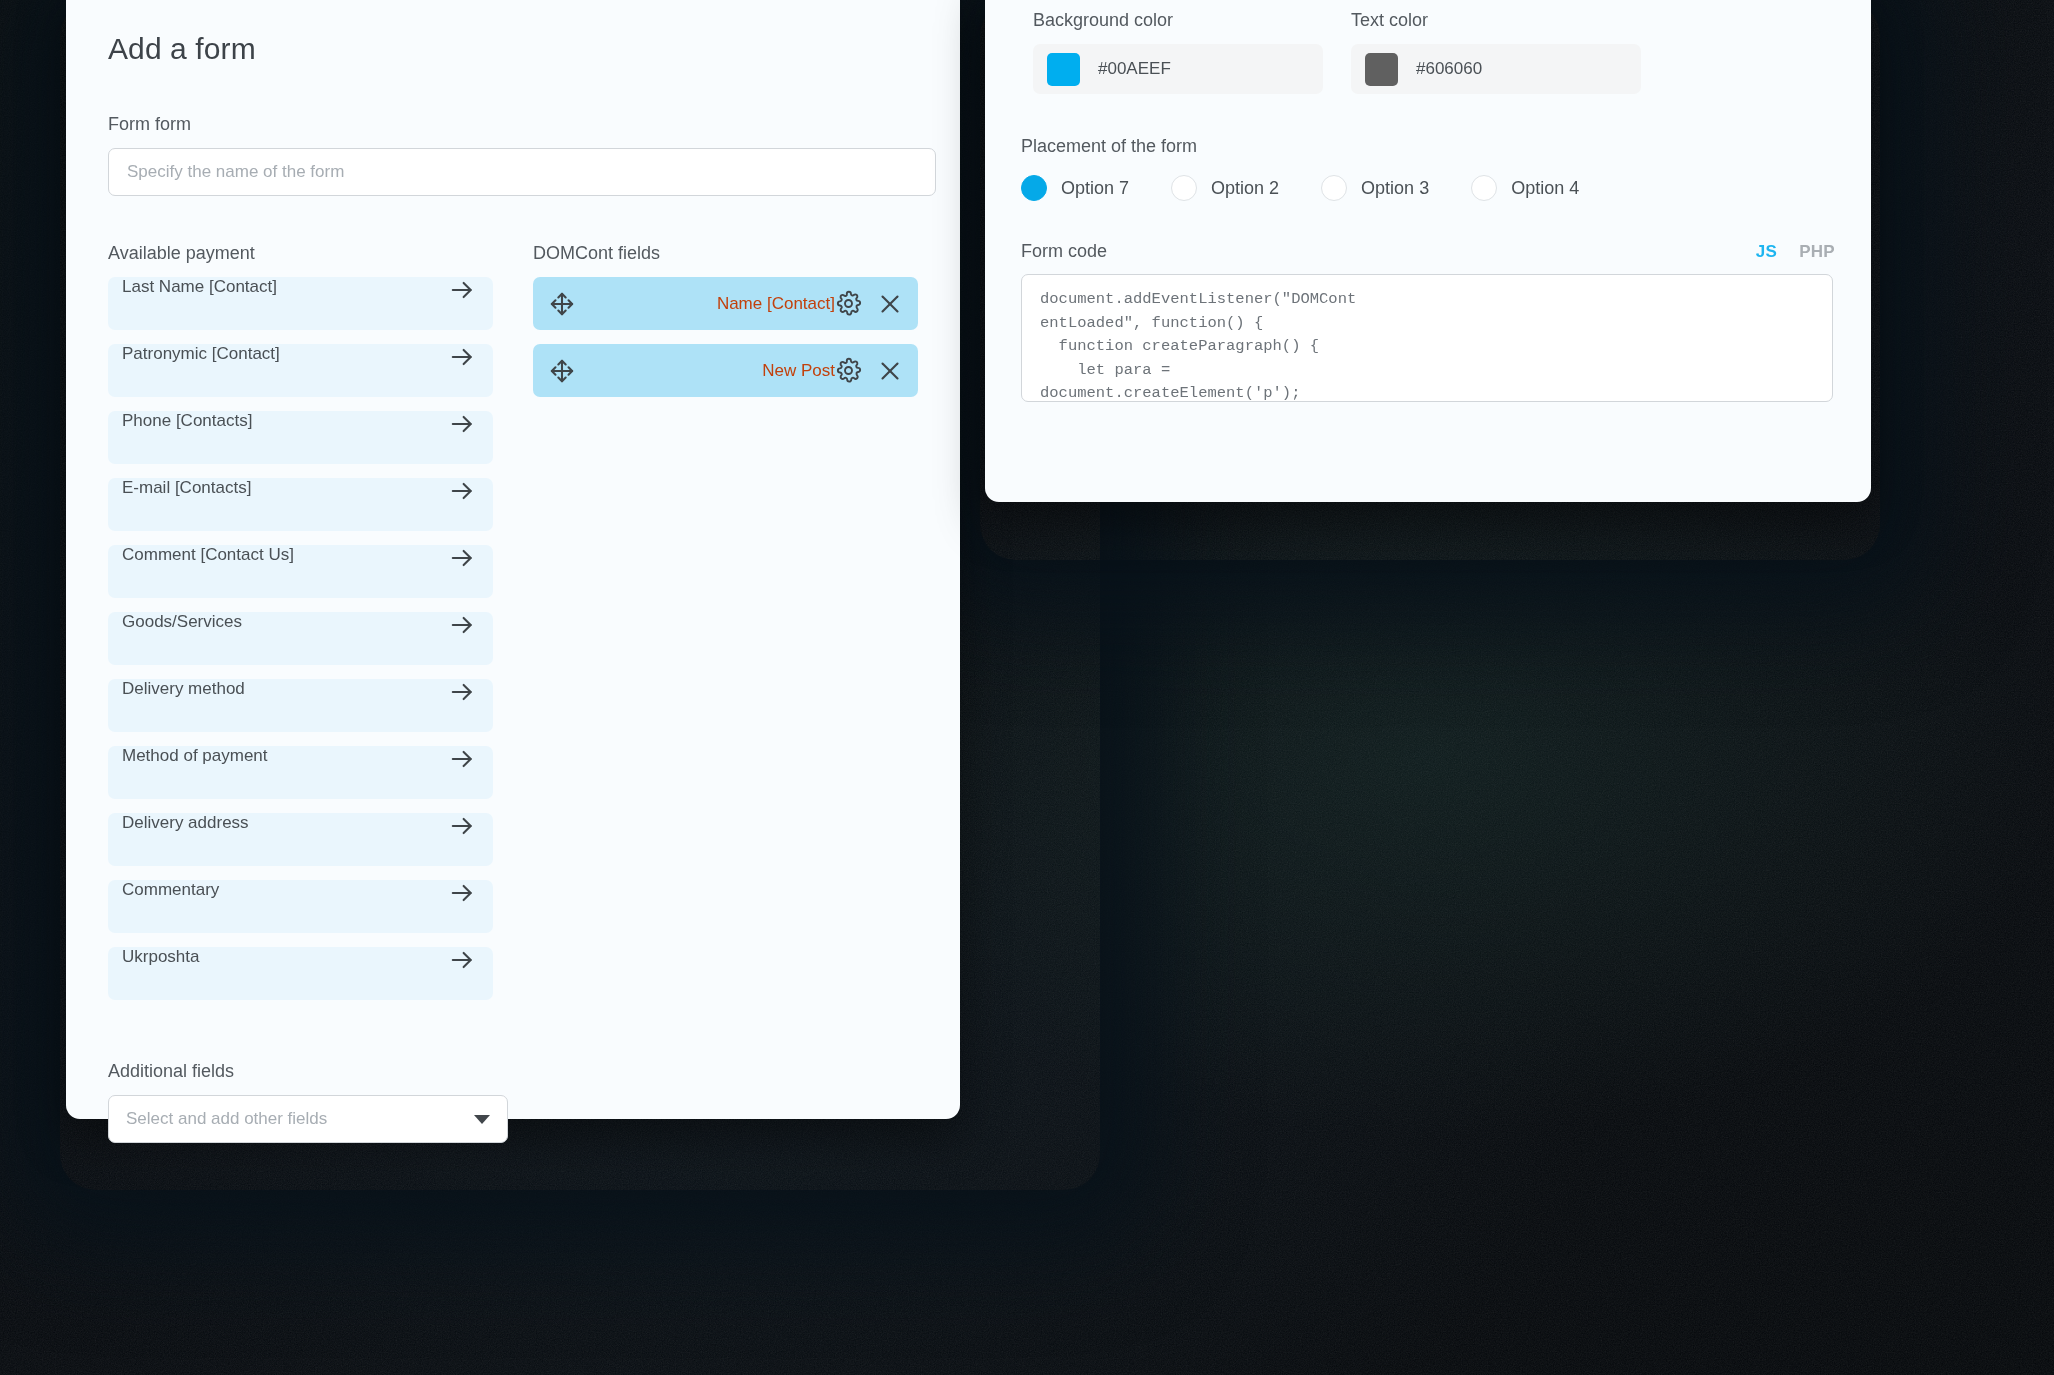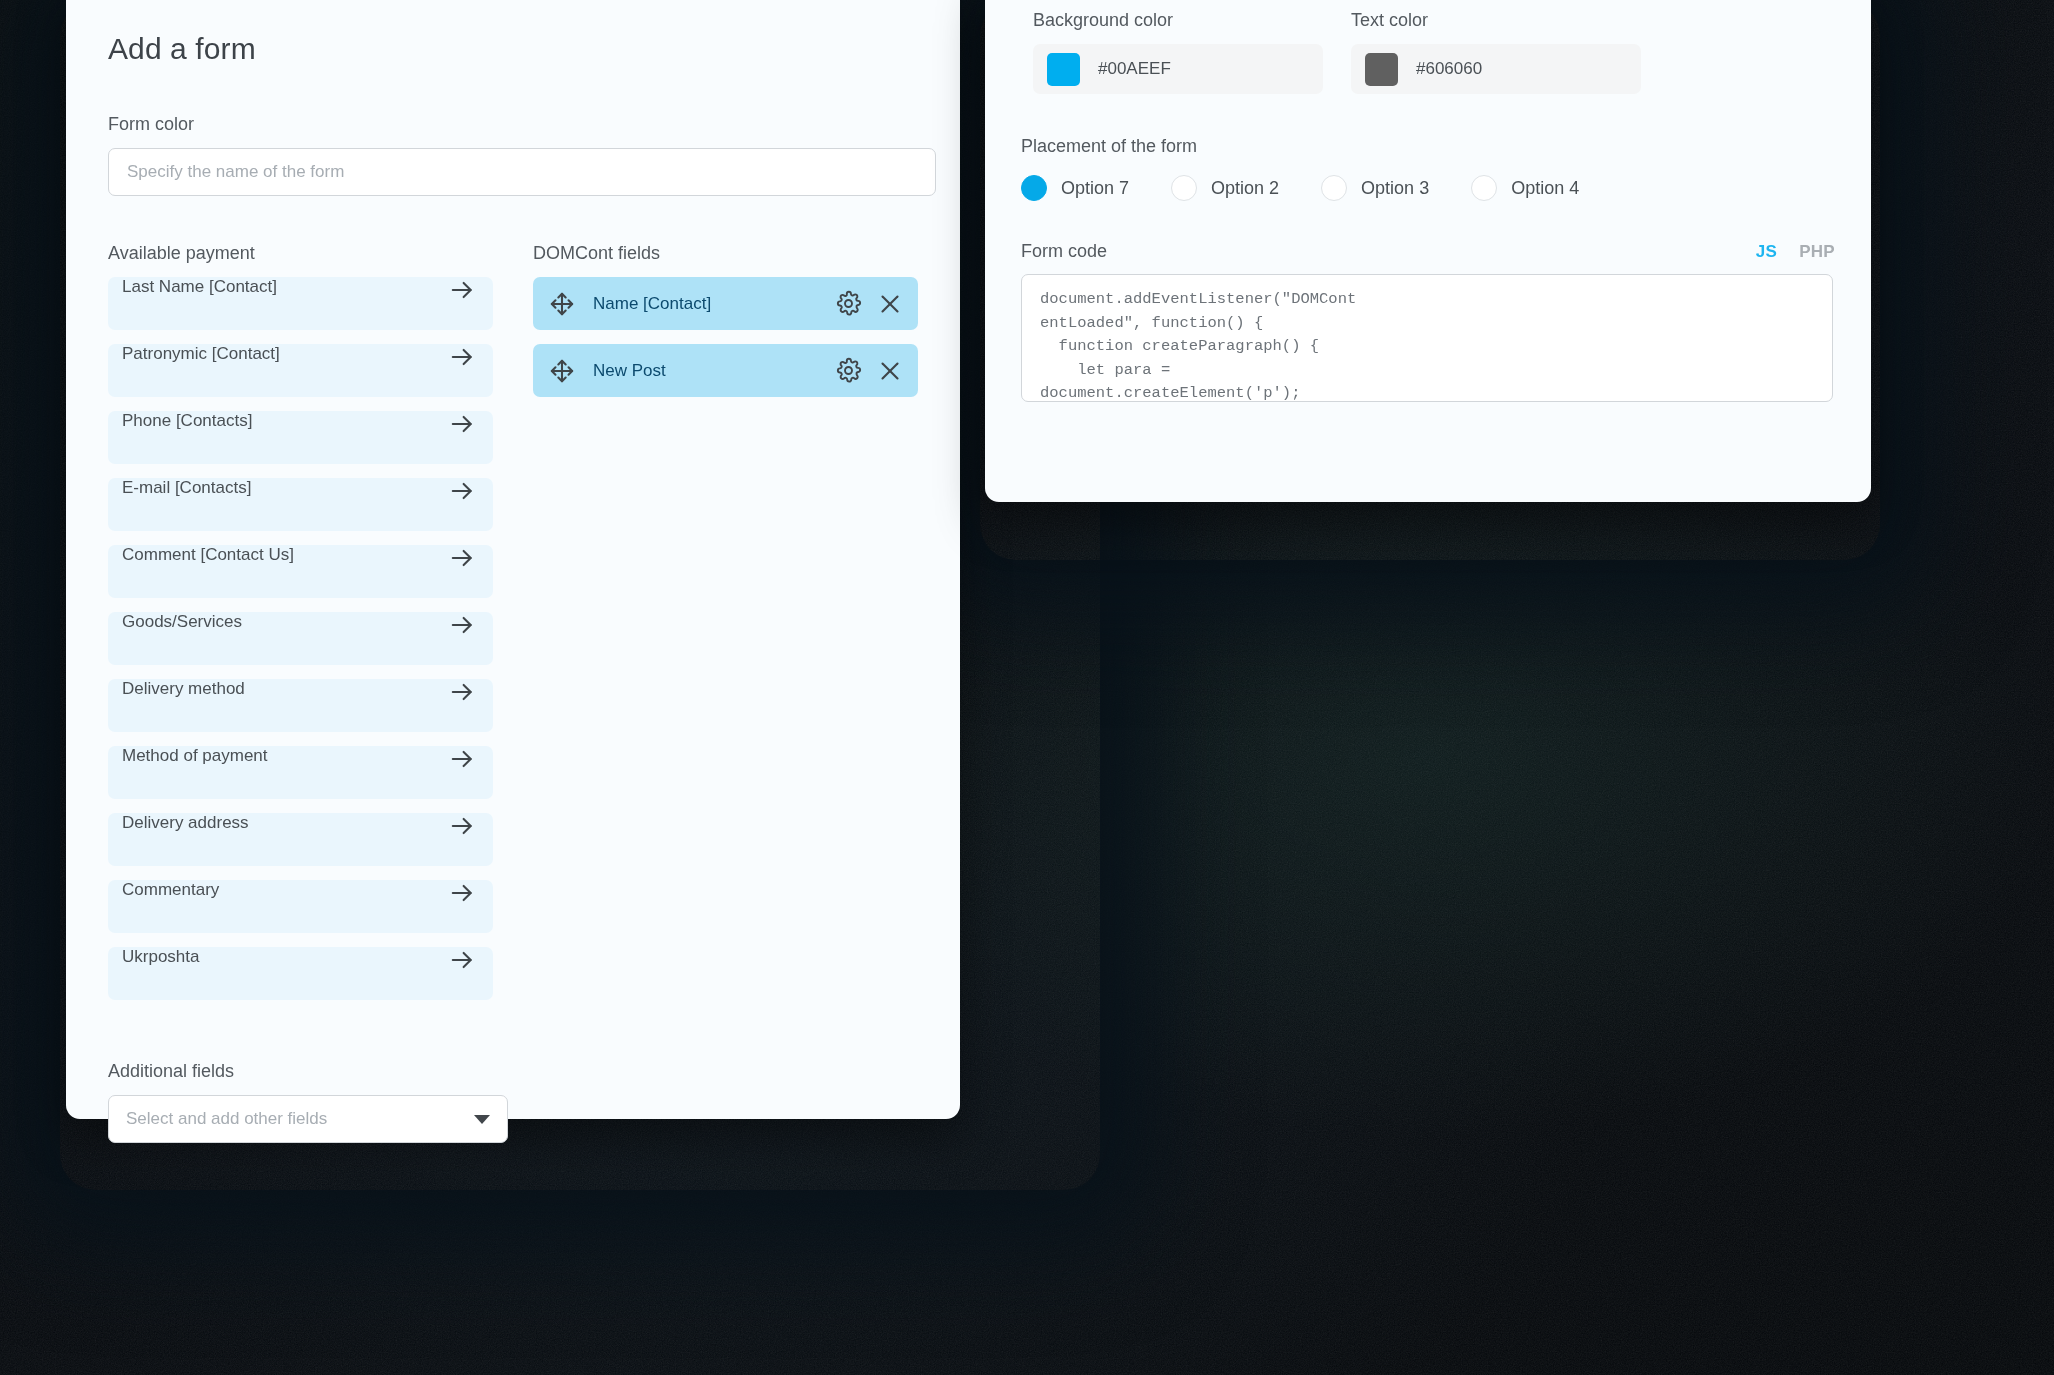--- a/index.html
+++ b/index.html
@@ -139,23 +139,24 @@
     background: #aee2f7;
     border-radius: 7px;
     display: flex;
     align-items: center;
     padding: 0 16px 0 16px;
     margin-bottom: 14px;
     cursor: pointer;
   }
   .sel-label {
     font-size: 17px;
-    color: #0c4a6e;
+    color: #c2410c;
     margin-left: 18px;
     flex: 1;
+    text-align: right;
   }
   .move-ico { width: 26px; height: 26px; display: block; }
   .gear-ico { width: 27px; height: 27px; display: block; margin-right: 16px; }
   .x-ico    { width: 24px; height: 24px; display: block; }
 
   .additional-wrap { margin-top: 47px; }
   .select-box {
     width: 400px;
     height: 48px;
     border: 1px solid #d2d6da;
@@ -274,21 +275,21 @@
 </svg>
 <div class="halo halo-a"></div>
 <div class="halo halo-b"></div>
 
 <div class="card" id="card-left">
   <div class="left-inner">
 
     <div class="page-title">Add a form</div>
 
     <div>
-      <div class="field-label">Form color</div>
+      <div class="field-label">Form form</div>
       <input class="text-input" type="text" placeholder="Specify the name of the form" style="">
     </div>
 
     <div class="columns">
 
       <div class="col-available">
         <div class="col-heading">Available payment</div>
         <div id="available-list">
             <div class="avail-row">
               <span class="avail-label">Last Name [Contact]</span>

